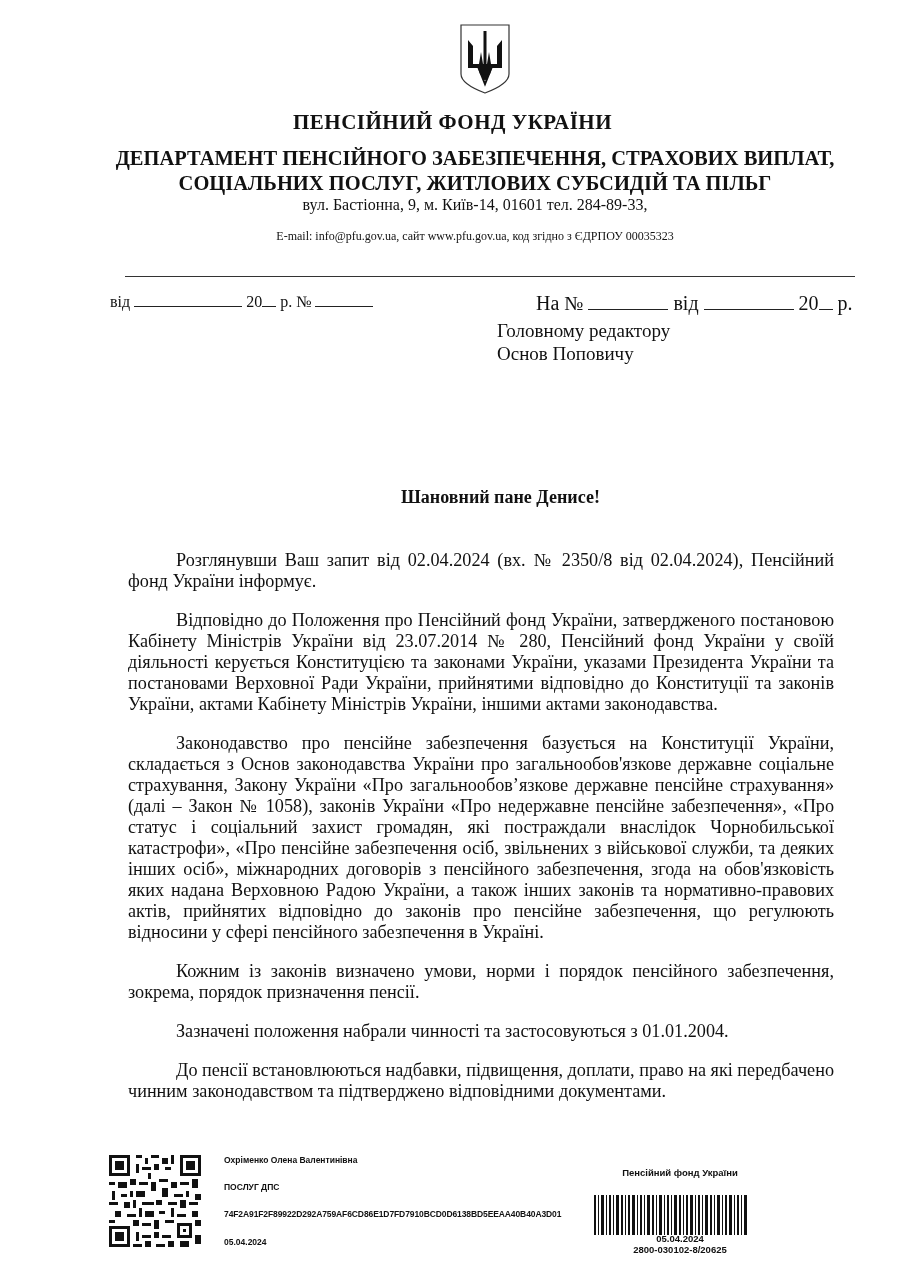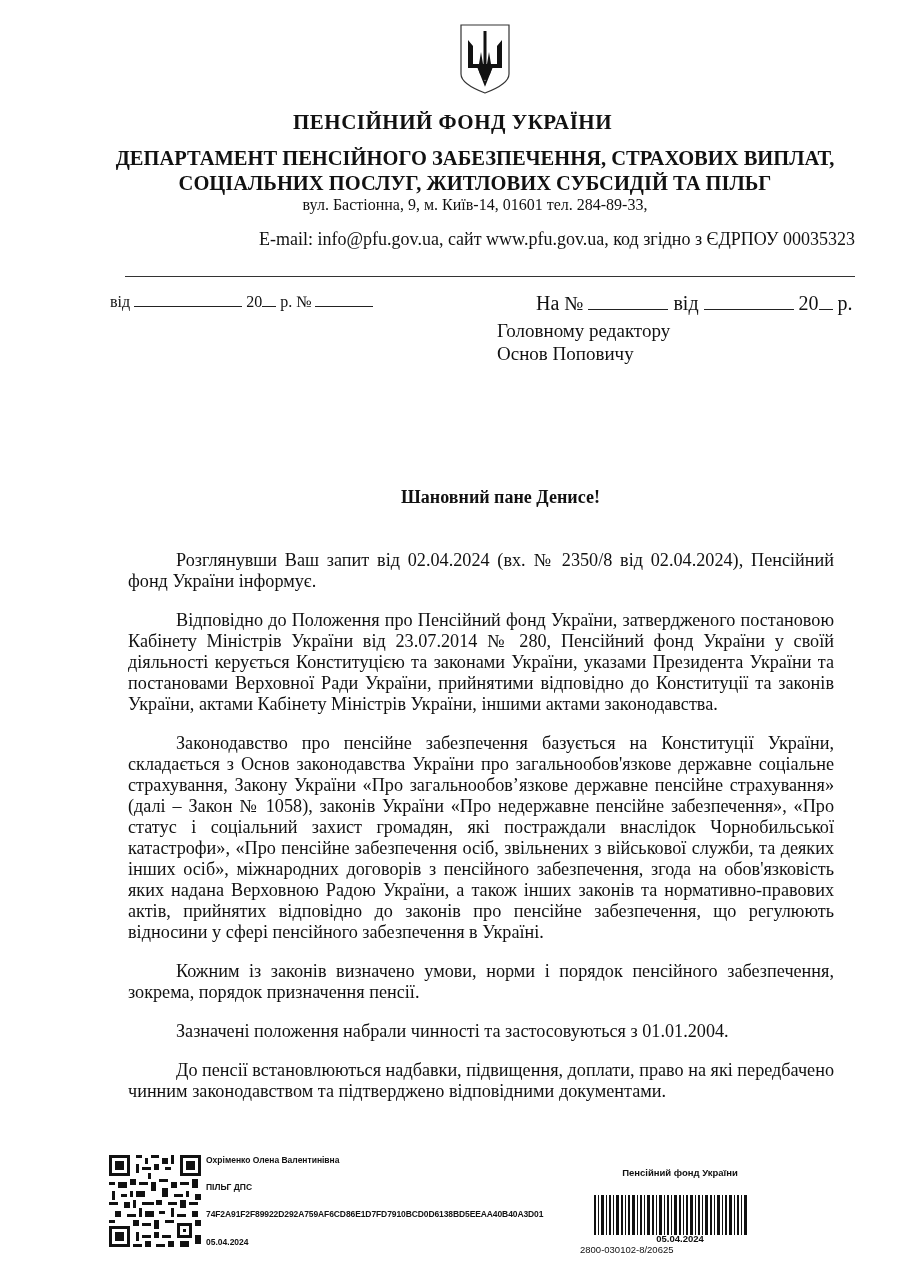--- a/index.html
+++ b/index.html
@@ -4,39 +4,39 @@
 <style>
   html, body { margin:0; padding:0; background:#ffffff; }
   body { width:905px; height:1280px; position:relative; overflow:hidden;
          font-family:"Liberation Serif", "DejaVu Serif", serif; color:#111; }
   .abs { position:absolute; }
   .center { left:0; width:905px; text-align:center; }
   .emblem { left:458px; top:22px; width:54px; height:74px; }
   .org-title { top:110px; font-weight:bold; font-size:21px; letter-spacing:0.5px; }
   .dept { top:146px; font-weight:bold; font-size:20.5px; line-height:25px; left:95px; width:760px; text-align:center; }
   .addr { top:196px; font-size:16px; left:95px; width:760px; text-align:center; }
-  .contacts { top:229px; font-size:18px; left:95px; width:760px; text-align:right; }
+  .contacts { top:229px; font-size:12px; left:95px; width:760px; text-align:center; }
   .hr { left:125px; top:276px; width:730px; height:0; border-top:1.5px solid #333; }
   .ref-left { left:110px; top:292px; font-size:16px;text-align:center; }
   .ref-right { left:536px; top:292px; font-size:20px; }
   .u { display:inline-block; border-bottom:1px solid #222; height:14px; vertical-align:baseline; }
   .recipient { left:497px; top:320px; font-weight:normal; font-size:19px; line-height:22.5px; }
   .salutation { top:487px; font-weight:bold; font-size:18px;padding-left:48px; }
   .body { left:110px; top:532px; width:742px; font-size:18.2px; line-height:21px; }
   .body p { margin:18px; text-indent:48px; text-align:justify; text-align-last:left; }
   .footer-qr { left:106px; top:1152px; width:98px; height:98px; }
-  .sig { font-family:"Liberation Sans", "DejaVu Sans", sans-serif; font-size:8.5px; left:206px; }
+  .sig { font-family:"Liberation Sans", "DejaVu Sans", sans-serif; font-size:8.5px; left:224px; }
   .sig-name { top:1155px; font-weight:bold; }
   .sig-kep { top:1182px; font-weight:bold; }
   .sig-hash { top:1209px; font-weight:bold; letter-spacing:-0.1px; }
   .sig-date { top:1237px; font-weight:bold; }
   .bc-title { left:580px; top:1167px; width:200px; text-align:center; font-family:"Liberation Sans","DejaVu Sans",sans-serif; font-weight:bold; font-size:9.5px; }
   .barcode { left:594px; top:1195px; width:154px; height:40px; }
   .bc-date { left:580px; top:1233px; width:200px; text-align:center; font-family:"Liberation Sans","DejaVu Sans",sans-serif; font-weight:bold; font-size:9.5px; line-height:11px; }
-  .bc-num { left:580px; top:1244px; width:200px; font-family:"Liberation Sans","DejaVu Sans",sans-serif; font-weight:normal; font-size:9.5px; line-height:11px; }
+  .bc-num { left:580px; top:1244px; width:200px; text-align:center; font-family:"Liberation Sans","DejaVu Sans",sans-serif; font-weight:bold; font-size:9.5px; line-height:11px; }
 </style>
 </head>
 <body>
 
 <div class="abs emblem">
   <svg width="54" height="74" viewBox="0 0 54 74">
     <path d="M3 3 H51 V52 Q51 62 27 71 Q3 62 3 52 Z" fill="#fff" stroke="#333" stroke-width="1.2"></path>
     <rect x="25.5" y="9" width="3" height="40" fill="#111"></rect>
     <path d="M10 18 L10 46 L20 46 L22 52 L27 58 L32 52 L34 46 L44 46 L44 18 L39 24 L39 42 L33 42 L31 30 L29 42 L25 42 L23 30 L21 42 L15 42 L15 24 Z" fill="#111"></path>
     <path d="M21 47 L27 62 L33 47 Z" fill="none" stroke="#111" stroke-width="2"></path>
@@ -159,21 +159,21 @@
         <rect x="30" y="28" width="2" height="3"></rect>
       <rect x="9" y="31" width="3" height="1"></rect>
         <rect x="13" y="30" width="2" height="2"></rect>
         <rect x="17" y="31" width="3" height="1"></rect>
         <rect x="25" y="30" width="3" height="2"></rect>
     </g>
   </svg>
 </div>
 
 <div class="abs sig sig-name">Охріменко Олена Валентинівна</div>
-<div class="abs sig sig-kep">ПІЛЬГ ДПС</div>
+<div class="abs sig sig-kep">ПОСЛУГ ДПС</div>
 <div class="abs sig sig-hash">74F2A91F2F89922D292A759AF6CD86E1D7FD7910BCD0D6138BD5EEAA40B40A3D01</div>
 <div class="abs sig sig-date">05.04.2024</div>
 
 <div class="abs bc-title">Пенсійний фонд України</div>
 <div class="abs barcode">
   <svg width="154" height="40" viewBox="0 0 154 40" shape-rendering="crispEdges">
     <g fill="#111">
       <rect x="0" y="0" width="2" height="40"></rect>
         <rect x="4" y="0" width="1" height="40"></rect>
         <rect x="7" y="0" width="3" height="40"></rect>

